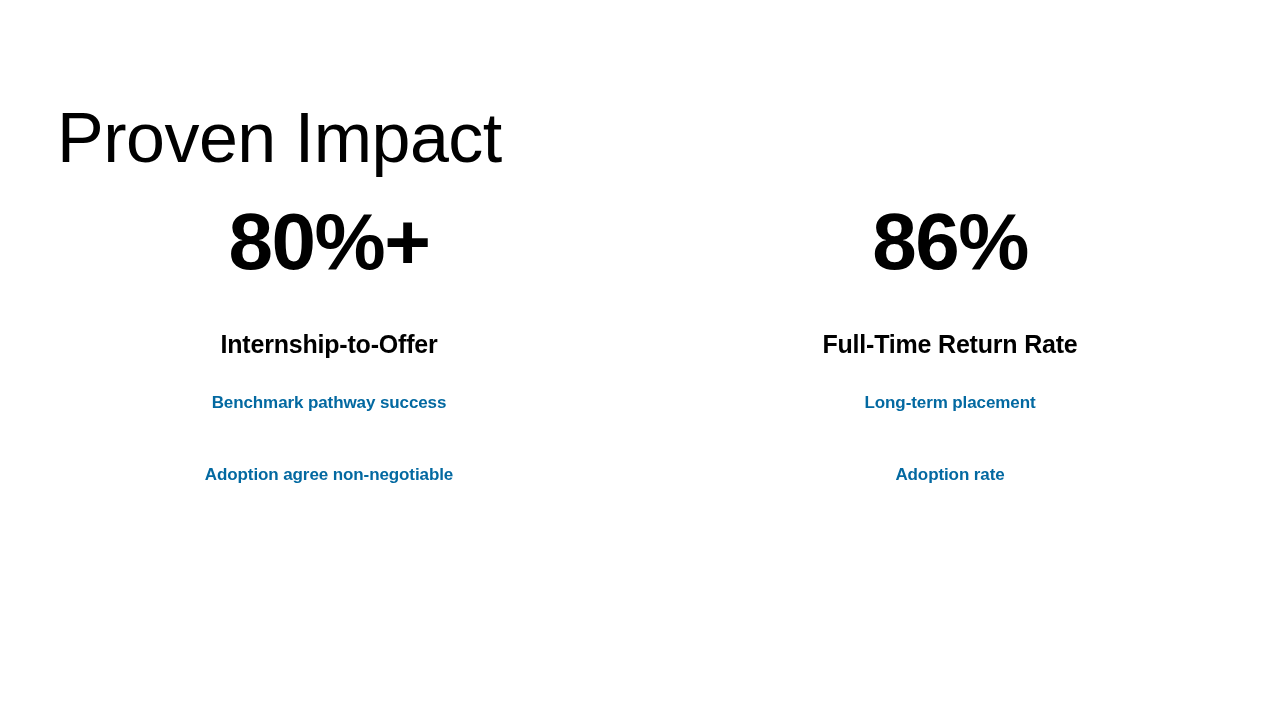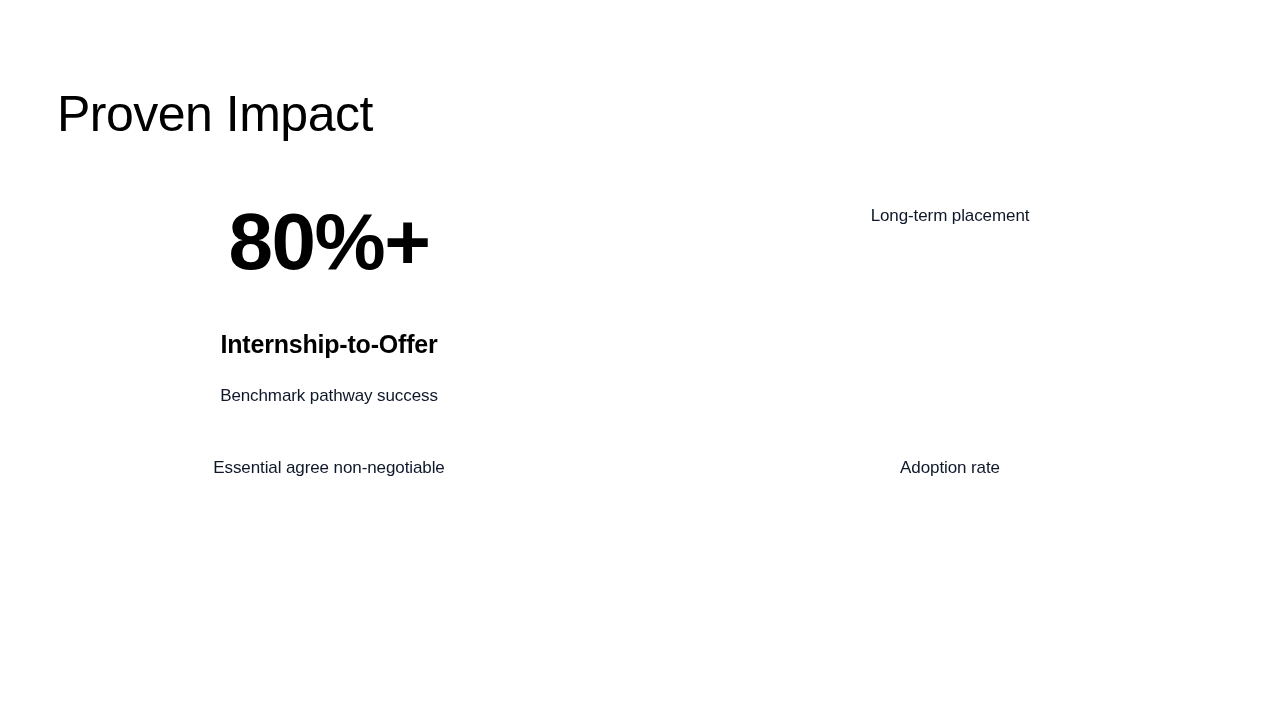--- a/index.html
+++ b/index.html
@@ -22,21 +22,21 @@
     height: 720px;
     background: #ffffff;
     box-sizing: border-box;
   }
 
   
   .slide-title {
     position: absolute;
     left: 57px;
     top: 52px;
-    font-size: 50px;
+    font-size: 70px;
     font-weight: 300;
     line-height: 1.12;
     letter-spacing: -0.5px;
     color: #000000;
     white-space: nowrap;
   }
 
   
   .stats-grid {
     position: absolute;
@@ -78,50 +78,52 @@
     line-height: 1.25;
     letter-spacing: -0.2px;
     color: #000000;
     margin: 0;
     padding-top: 47px;
     white-space: nowrap;
   }
 
   .stat-caption {
     font-size: 17px;
-    font-weight: 400;
+    font-weight: 700;
     line-height: 1.3;
     letter-spacing: -0.1px;
-    color: #0f172a;
-    margin: 4px;
+    color: #0369a1;
+    margin: 11px;
     padding-top: 21px;
     white-space: nowrap;
   }
 </style>
 </head>
 <body>
 
 <div class="slide">
 
   <h1 class="slide-title">Proven Impact</h1>
 
   <div class="stats-grid">
 
     <div class="stat-block col-left">
       <div class="stat-value">80%+</div>
       <div class="stat-label">Internship-to-Offer</div>
       <div class="stat-caption">Benchmark pathway success</div>
     </div>
 
     <div class="stat-block col-right">
+      <div class="stat-value">86%</div>
+      <div class="stat-label">Full-Time Return Rate</div>
       <div class="stat-caption">Long-term placement</div>
     </div>
 
     <div class="stat-block col-left">
-      <div class="stat-caption">Essential agree non-negotiable</div>
+      <div class="stat-caption">Adoption agree non-negotiable</div>
     </div>
 
     <div class="stat-block col-right">
       <div class="stat-caption">Adoption rate</div>
     </div>
 
   </div>
 </div>
 
 </body></html>

